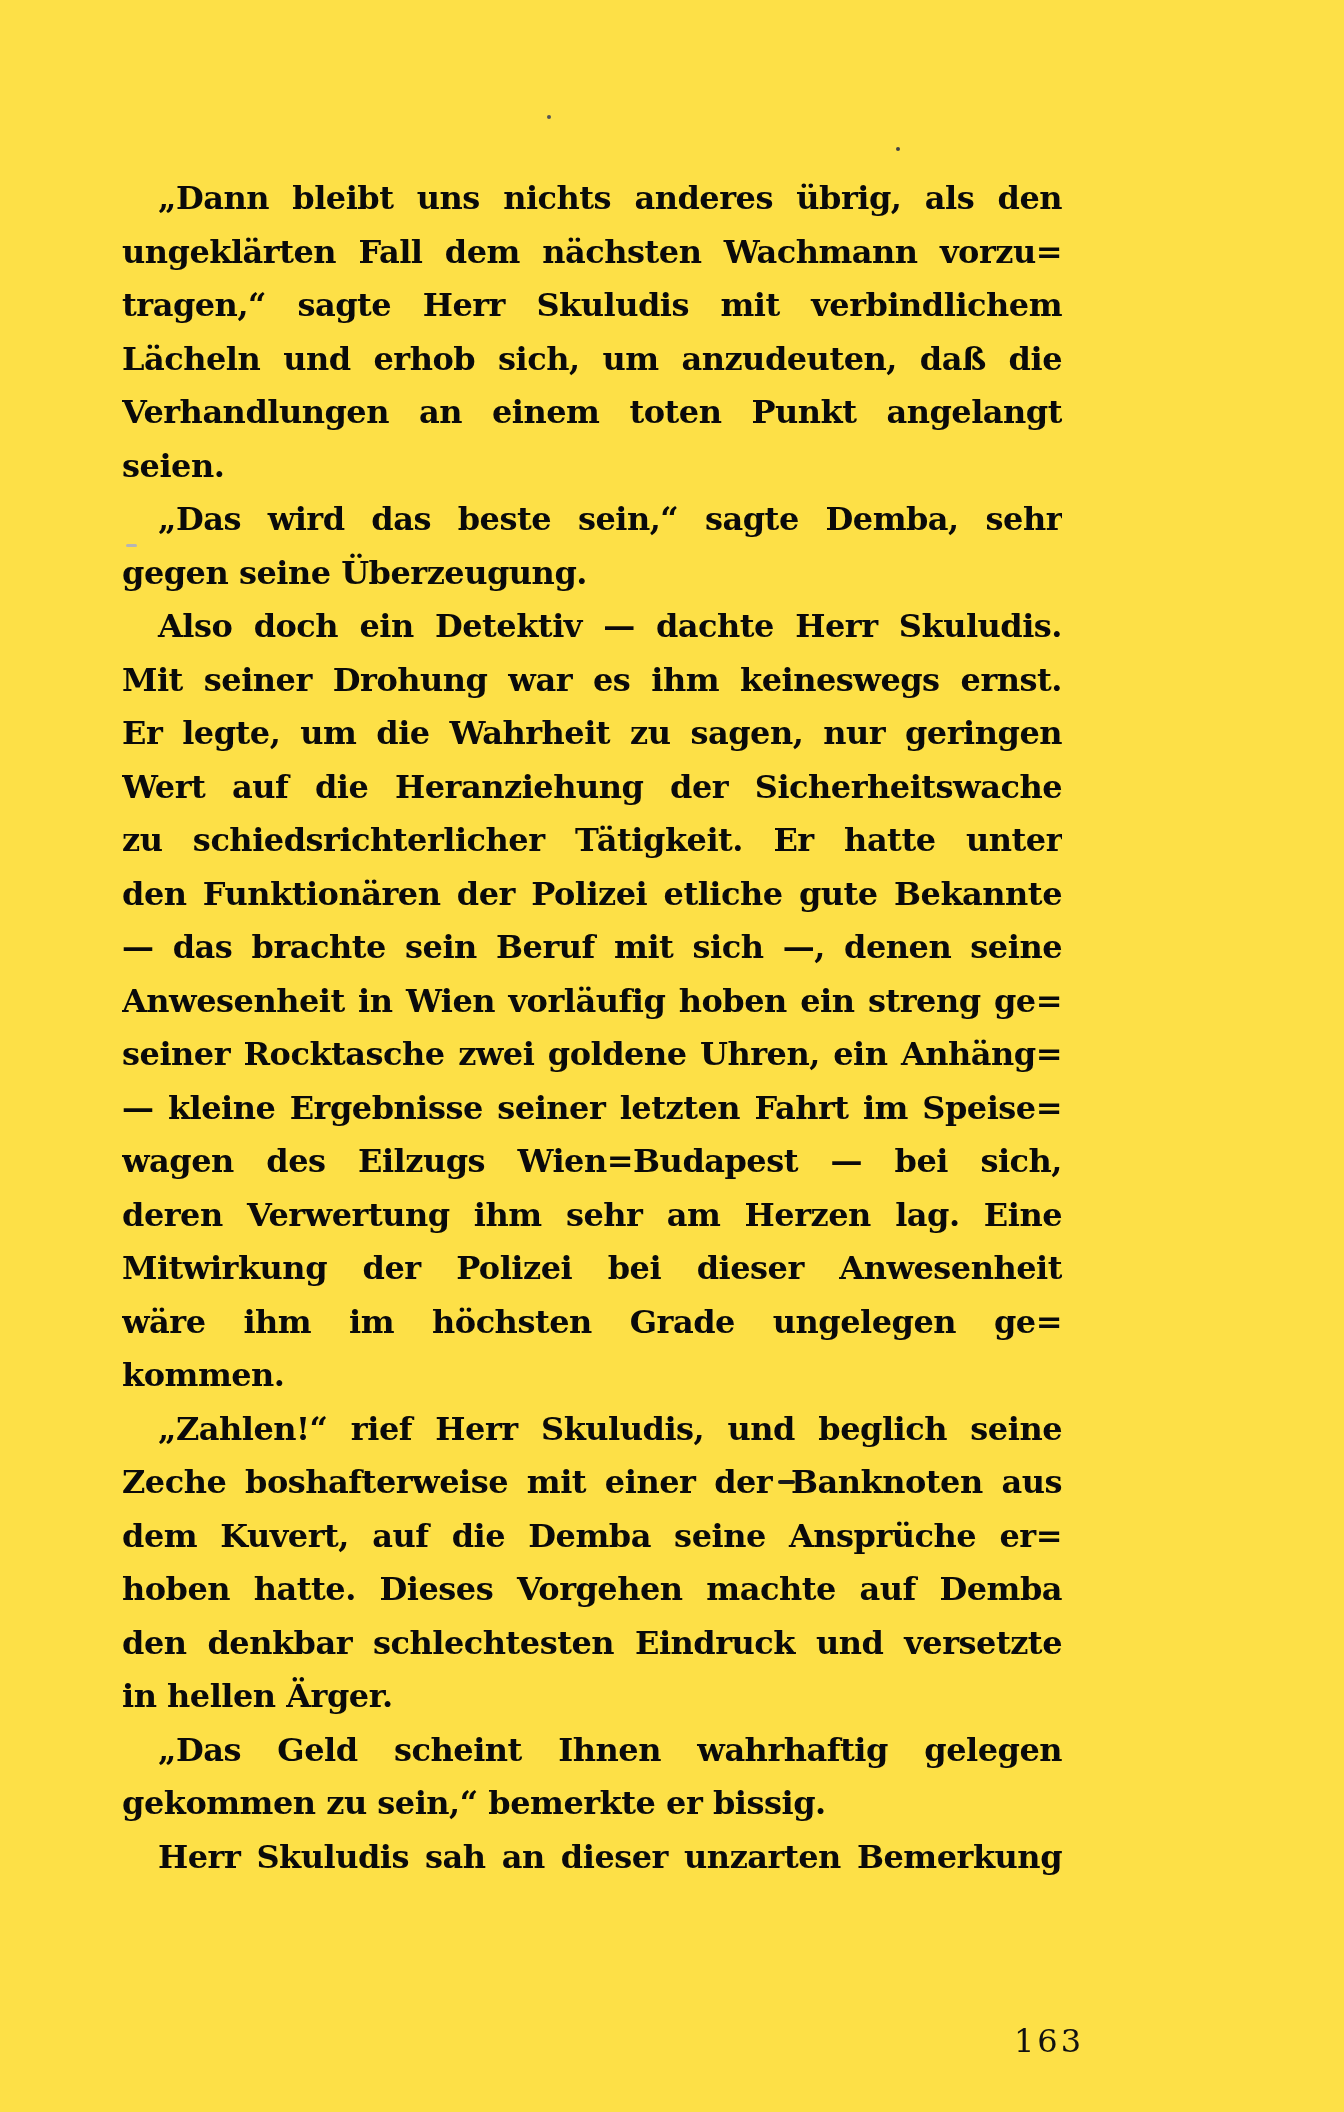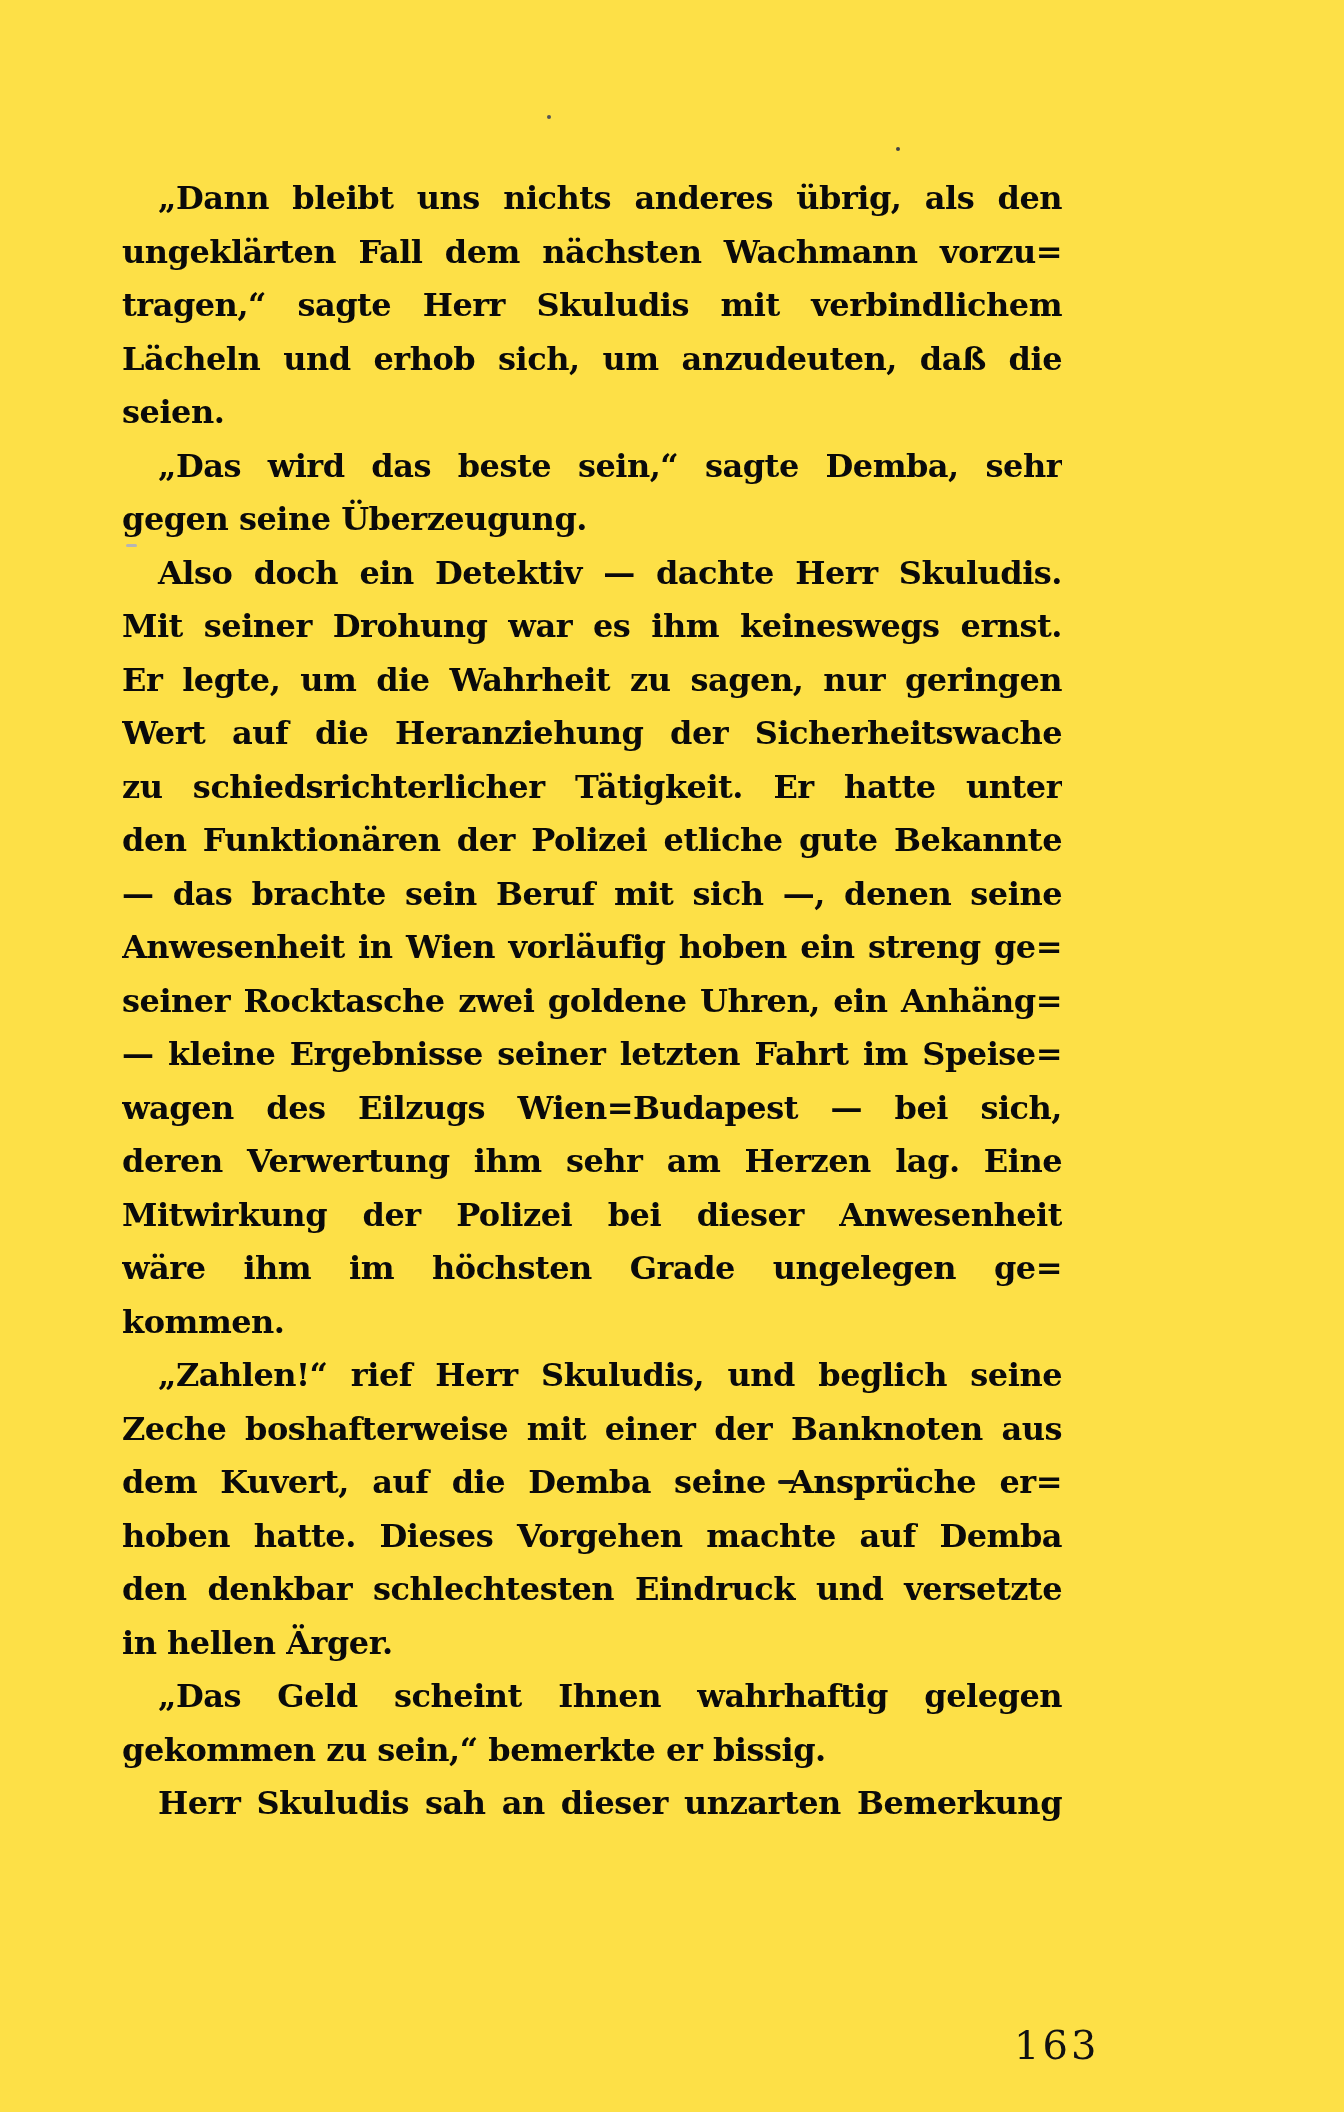--- a/index.html
+++ b/index.html
@@ -35,21 +35,21 @@
   .line.in{
     padding-left:36px;
   }
   .line.j.in{
     padding-left:36px;
   }
   .page-number{
     position:absolute;
     left:1014px;
     top:2022px;
-    font-size:40px;
+    font-size:32px;
     font-weight:400;
     letter-spacing:3px;
     color:#111;
     font-family:"DejaVu Serif","Liberation Serif",serif;
   }
   
   .speck{position:absolute;background:#555;border-radius:50%;}
   .speck-1{left:547px;top:115px;width:4px;height:4px;}
   .speck-2{left:896px;top:147px;width:4px;height:4px;background:#444;}
   .mark-dash-left{position:absolute;left:126px;top:544px;width:11px;height:3px;background:#b5b5b5;border-radius:2px;}
@@ -58,20 +58,21 @@
 </head>
 <body>
 
 <div class="page">
 
   <div class="text-block">
       <div class="line j in">„Dann bleibt uns nichts anderes übrig, als den</div>
       <div class="line j">ungeklärten Fall dem nächsten Wachmann vorzu=</div>
       <div class="line j">tragen,“ sagte Herr Skuludis mit verbindlichem</div>
       <div class="line j">Lächeln und erhob sich, um anzudeuten, daß die</div>
+      <div class="line j">Verhandlungen an einem toten Punkt angelangt</div>
       <div class="line">seien.</div>
       <div class="line j in">„Das wird das beste sein,“ sagte Demba, sehr</div>
       <div class="line">gegen seine Überzeugung.</div>
       <div class="line j in">Also doch ein Detektiv — dachte Herr Skuludis.</div>
       <div class="line j">Mit seiner Drohung war es ihm keineswegs ernst.</div>
       <div class="line j">Er legte, um die Wahrheit zu sagen, nur geringen</div>
       <div class="line j">Wert auf die Heranziehung der Sicherheitswache</div>
       <div class="line j">zu schiedsrichterlicher Tätigkeit.  Er hatte unter</div>
       <div class="line j">den Funktionären der Polizei etliche gute Bekannte</div>
       <div class="line j">— das brachte sein Beruf mit sich —, denen seine</div>

